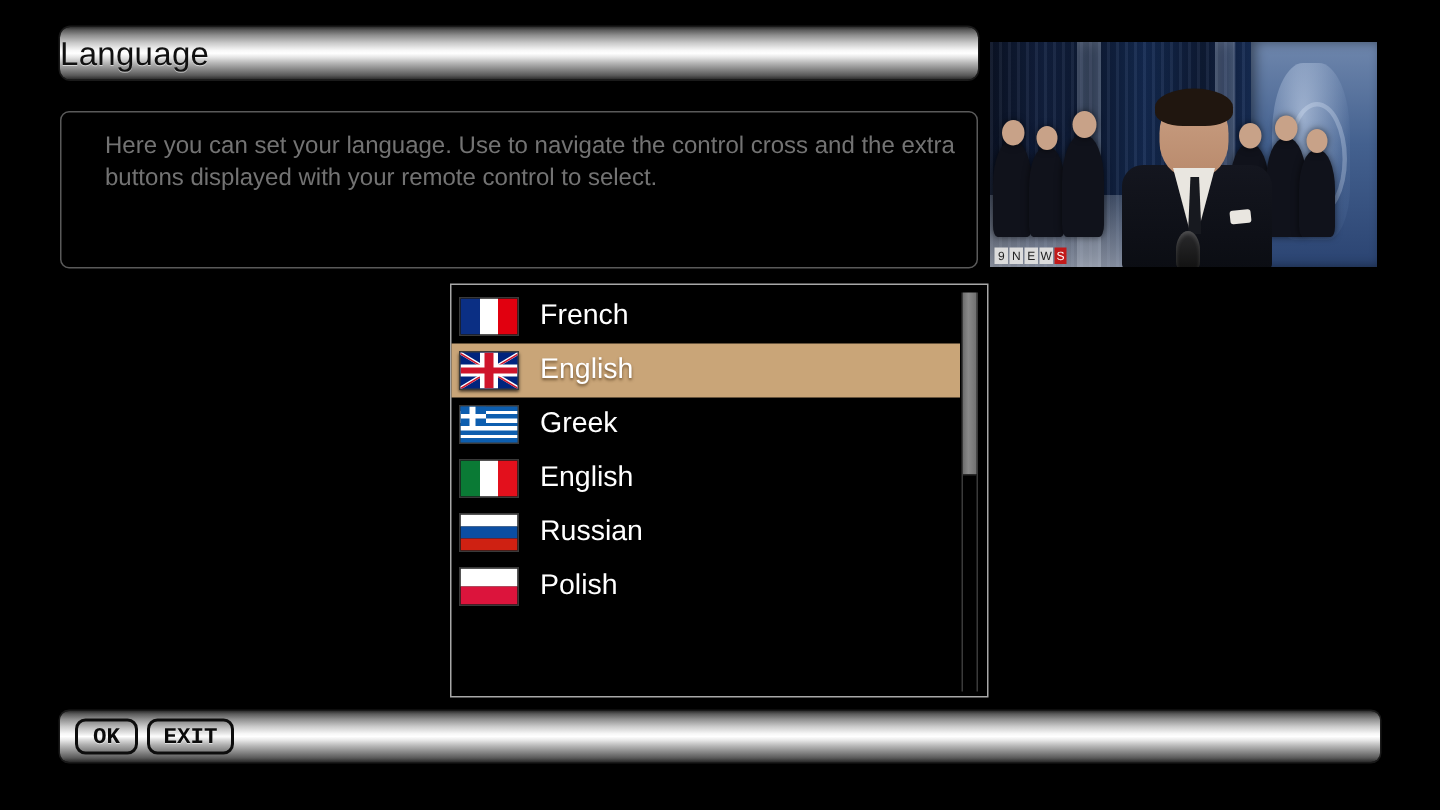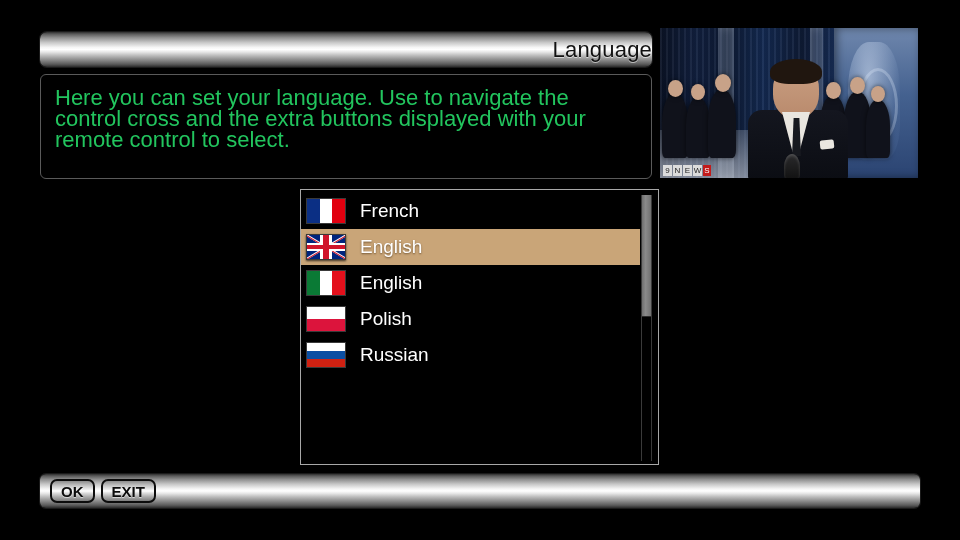--- a/index.html
+++ b/index.html
@@ -11,39 +11,40 @@
   
   .metal {
     background:linear-gradient(to bottom,
       #2e2e2e 0%, #5c5c5c 6%, #8f8f8f 16%, #c8c8c8 30%,
       #f6f6f6 44%, #ffffff 50%, #e8e8e8 57%,
       #b9b9b9 68%, #8a8a8a 80%, #5a5a5a 92%, #2a2a2a 100%);
   }
 
   
   #title-bar {
-    position:absolute; left:40px; top:32px; width:612px; height:35px;
+    position:absolute; left:40px; top:18px; width:612px; height:35px;
     border-radius:7px;
     box-shadow:0 0 0 1px #1a1a1a, 0 1px 2px rgba(0,0,0,.8);
-    display:flex; align-items:center; justify-content:flex-end;
+    display:flex; align-items:center; justify-content:flex-start;
   }
   #title-text {
     font-size:22px; color:#111; letter-spacing:.2px;
     text-shadow:0 1px 0 rgba(255,255,255,.55);
   }
 
   
   #desc-box {
     position:absolute; left:40px; top:74px; width:612px; height:105px;
     background:#000; border:1px solid #5a5a5a; border-radius:6px;
     padding:12px 14px 0 14px;
   }
   #desc-text {
-    color:#22c55e; font-size:22px; line-height:21px;
+    color:#737373; font-size:16px; line-height:21px;
     text-shadow:0 1px 1px rgba(0,0,0,.9);
+    margin-left:15px;
   }
 
   
   #video-preview {
     position:absolute; left:660px; top:28px; width:258px; height:150px;
     overflow:hidden; background:#05070f;
   }
   .vp-layer { position:absolute; inset:0; }
   .vp-bg {
     background:
@@ -207,21 +208,21 @@
     position:absolute; left:0; top:0; width:100%; height:46%;
     background:linear-gradient(to right,#6e6e6e,#8a8a8a 40%,#707070);
     border-bottom:1px solid #2a2a2a;
   }
 
   
   #bottom-bar {
     position:absolute; left:40px; top:474px; width:880px; height:34px;
     border-radius:6px;
     box-shadow:0 0 0 1px #1a1a1a, 0 1px 2px rgba(0,0,0,.8);
-    display:flex; align-items:center; padding-left:10px; gap:6px;
+    display:flex; align-items:center; padding-left:10px; gap:6px;font-family:Liberation Mono, monospace;
   }
   .softkey {
     height:24px; min-width:42px; padding:0 9px;
     border:2px solid #0d0d0d; border-radius:7px;
     display:flex; align-items:center; justify-content:center;
     font-size:15px; font-weight:bold; color:#0c0c0c;
     text-shadow:0 1px 0 rgba(255,255,255,.5);
     background:linear-gradient(to bottom,
       #8d8d8d 0%, #bdbdbd 20%, #ececec 42%, #ffffff 50%,
       #dedede 60%, #aeaeae 78%, #7d7d7d 100%);
@@ -302,45 +303,57 @@
             <b class="d3"></b>
             <b class="d4"></b>
           <b class="cv"></b>
             <b class="ch"></b>
             <b class="cv2"></b>
             <b class="ch2"></b>
         </span>
         <span class="lang-label">English</span>
       </div>
 
+      <div class="lang-row">
+        <span class="flag f-gr">
+          <b class="s s1"></b>
+            <b class="s s2"></b>
+            <b class="s s3"></b>
+            <b class="s s4"></b>
+          <b class="cb"></b>
+            <b class="cx1"></b>
+            <b class="cx2"></b>
+        </span>
+        <span class="lang-label">Greek</span>
+      </div>
 
       <div class="lang-row">
         <span class="flag f-it">
             <b></b>
             <b></b>
             <b></b>
           </span>
         <span class="lang-label">English</span>
       </div>
 
       <div class="lang-row">
+        <span class="flag f-ru">
+            <b></b>
+            <b></b>
+            <b></b>
+          </span>
+        <span class="lang-label">Russian</span>
+      </div>
+
+      <div class="lang-row">
         <span class="flag f-pl">
             <b></b>
             <b></b>
           </span>
         <span class="lang-label">Polish</span>
-      </div>
-
-      <div class="lang-row">
-        <span class="flag f-ru">
-            <b></b>
-            <b></b>
-            <b></b>
-          </span>
-        <span class="lang-label">Russian</span>
       </div>
 
     </div>
 
     <div id="scroll-track">
       <div id="scroll-thumb"></div>
     </div>
   </div>
 
   <div id="bottom-bar" class="metal">

